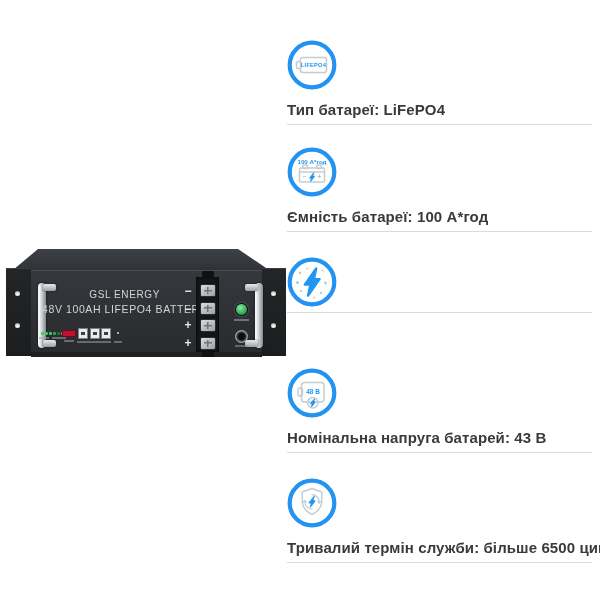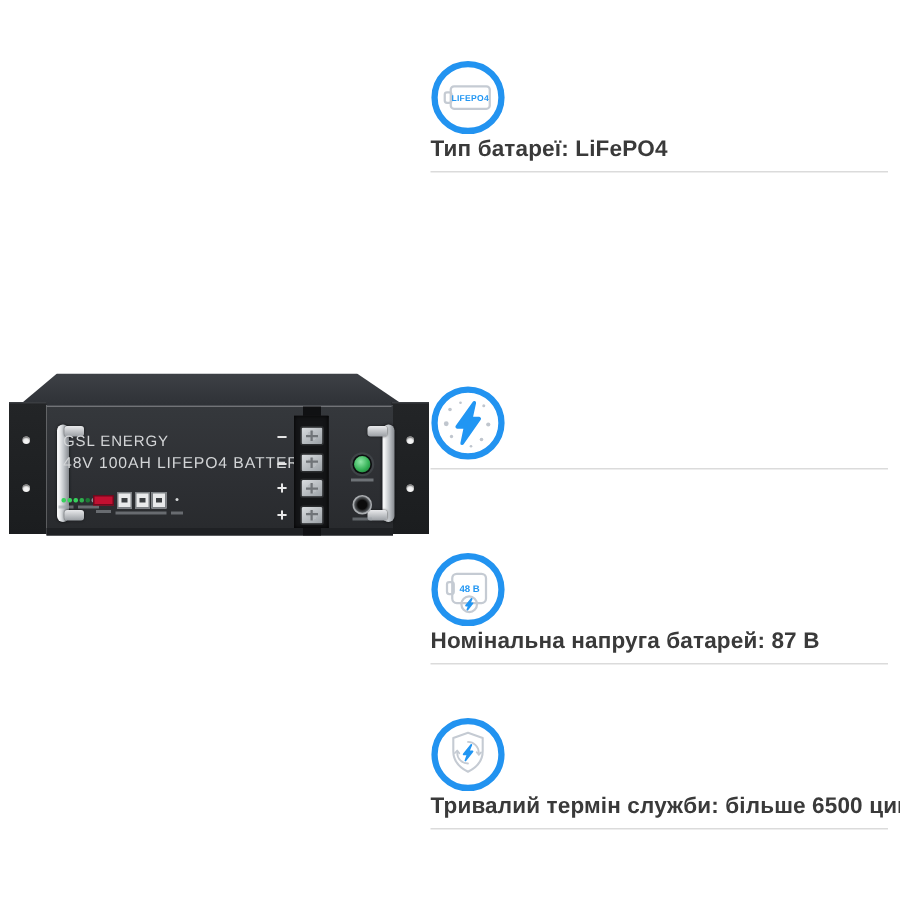--- a/index.html
+++ b/index.html
@@ -3,27 +3,27 @@
 <meta charset="utf-8">
 <style>
   * { margin:0; padding:0; box-sizing:border-box; }
   html,body { width:600px; height:600px; background:#ffffff; overflow:hidden;
               font-family:"Liberation Sans", sans-serif; }
   #stage { position:relative; width:600px; height:600px; background:#fff; }
 
   
   .spec { position:absolute; left:287px; width:305px; }
   .spec .icon-wrap { width:50px; height:50px; }
-  .spec-label { font-size:15px; line-height:19px; font-weight:bold;
+  .spec-label { margin-top:10px; font-size:15px; line-height:19px; font-weight:bold;
                 color:#3a3a3a; letter-spacing:0.1px; white-space:nowrap; }
   .divider { margin-top:5px; height:1px; background:#dbdbdb; width:305px; }
 
   
   #battery { position:absolute; left:5px; top:237px; width:272px; height:123px; }
-  .abs { position:absolute; }
+  .abs { position:absolute;text-align:center; }
 
   #top-face { left:0; top:0; width:272px; height:34px;
     clip-path:polygon(33px 12px, 233px 12px, 264px 33px, 8px 33px);
     background:linear-gradient(180deg,#45484e 0%, #393c41 55%, #2e3136 100%); }
   #front-face { left:26px; top:33px; width:231px; height:87px;
     background:linear-gradient(180deg,#35383c 0%, #2d2f33 60%, #282a2d 100%);
     border-top:1px solid #4a4d52; }
   #front-face-bottom { left:26px; top:115px; width:231px; height:5px; background:#1f2124; }
   .flange { top:31px; width:25px; height:88px; background:linear-gradient(180deg,#232527,#1b1d1f);
     box-shadow:inset 0 1px 0 #3a3d41; }
@@ -167,20 +167,37 @@
         <circle class="ring" cx="25" cy="25" r="22.3"></circle>
         <rect class="gline" x="9.5" y="21.5" width="4.5" height="7" rx="1.5"></rect>
         <rect class="gline" x="13.5" y="17.5" width="26" height="15" rx="2.2" fill="#fff"></rect>
         <text class="bluetxt" x="26.5" y="27.4" font-size="5.7" text-anchor="middle" letter-spacing="0.2">LIFEPO4</text>
       </svg>
     </div>
     <div class="spec-label">Тип батареї: LiFePO4</div>
     <div class="divider"></div>
   </div>
 
+  <div class="spec" style="top:147px">
+    <div class="icon-wrap">
+      <svg width="50" height="50" viewBox="0 0 50 50">
+        <circle class="ring" cx="25" cy="25" r="22.3"></circle>
+        <text class="bluetxt" x="25" y="17.2" font-size="6.2" text-anchor="middle">100 А*год</text>
+        <rect class="gline" x="15.8" y="18" width="4.6" height="3.4" rx="0.8"></rect>
+        <rect class="gline" x="29.6" y="18" width="4.6" height="3.4" rx="0.8"></rect>
+        <rect class="gline" x="12.5" y="21" width="25" height="14" rx="1.6" fill="#fff"></rect>
+        <line class="gline" x1="12.5" y1="25" x2="37.5" y2="25"></line>
+        <text class="graytxt" x="17.6" y="32.4" font-size="6.6" text-anchor="middle">−</text>
+        <text class="graytxt" x="32.4" y="32.4" font-size="6.6" text-anchor="middle">+</text>
+        <path class="bolt" transform="translate(25,30)" d="M1.7,-4 L-2.2,1 H-0.1 L-1.3,4 L2.3,-0.7 H0.2 Z"></path>
+      </svg>
+    </div>
+    <div class="spec-label">Ємність батареї: 100 А*год</div>
+    <div class="divider"></div>
+  </div>
 
   <div class="spec" style="top:257px">
     <div class="icon-wrap">
       <svg width="50" height="50" viewBox="0 0 50 50">
         <circle class="ring" cx="25" cy="25" r="22.3"></circle>
         <circle class="gfill" cx="13" cy="16" r="1.2"></circle>
         <circle class="gfill" cx="10.5" cy="25.5" r="1.6"></circle>
         <circle class="gfill" cx="14" cy="34" r="1.1"></circle>
         <circle class="gfill" cx="20" cy="11.5" r="0.9"></circle>
         <circle class="gfill" cx="35.5" cy="13.5" r="1"></circle>
@@ -197,21 +214,21 @@
     <div class="icon-wrap">
       <svg width="50" height="50" viewBox="0 0 50 50">
         <circle class="ring" cx="25" cy="25" r="22.3"></circle>
         <rect class="gline" x="11" y="20" width="4.5" height="8" rx="1.5"></rect>
         <rect class="gline" x="14.5" y="14.5" width="22.5" height="19.5" rx="3" fill="#fff"></rect>
         <text class="bluetxt" x="26" y="26.4" font-size="6.4" text-anchor="middle">48 В</text>
         <circle class="gline" cx="25.8" cy="34.8" r="5.2" fill="#fff"></circle>
         <path class="bolt" transform="translate(25.8,34.8)" d="M1.6,-3.6 L-2.1,0.9 H-0.1 L-1.2,3.6 L2.2,-0.6 H0.3 Z"></path>
       </svg>
     </div>
-    <div class="spec-label">Номінальна напруга батарей: 87 В</div>
+    <div class="spec-label">Номінальна напруга батарей: 43 В</div>
     <div class="divider"></div>
   </div>
 
   <div class="spec" style="top:478px">
     <div class="icon-wrap">
       <svg width="50" height="50" viewBox="0 0 50 50">
         <circle class="ring" cx="25" cy="25" r="22.3"></circle>
         <path class="gline" style="stroke-width:1.4" d="M25,10.5 L34.8,14 v8.6 c0,6.9 -4.3,11.2 -9.8,13.9 c-5.5,-2.7 -9.8,-7 -9.8,-13.9 V14 Z"></path>
         <path class="gline" style="stroke-width:1.2" d="M25,16.6 a7.2,7.2 0 0 1 7.2,7.2"></path>
         <path class="gline" style="stroke-width:1.2" d="M32.2,25.2 l-1.4,-1.8 M32.2,25.2 l1.5,-1.6"></path>

